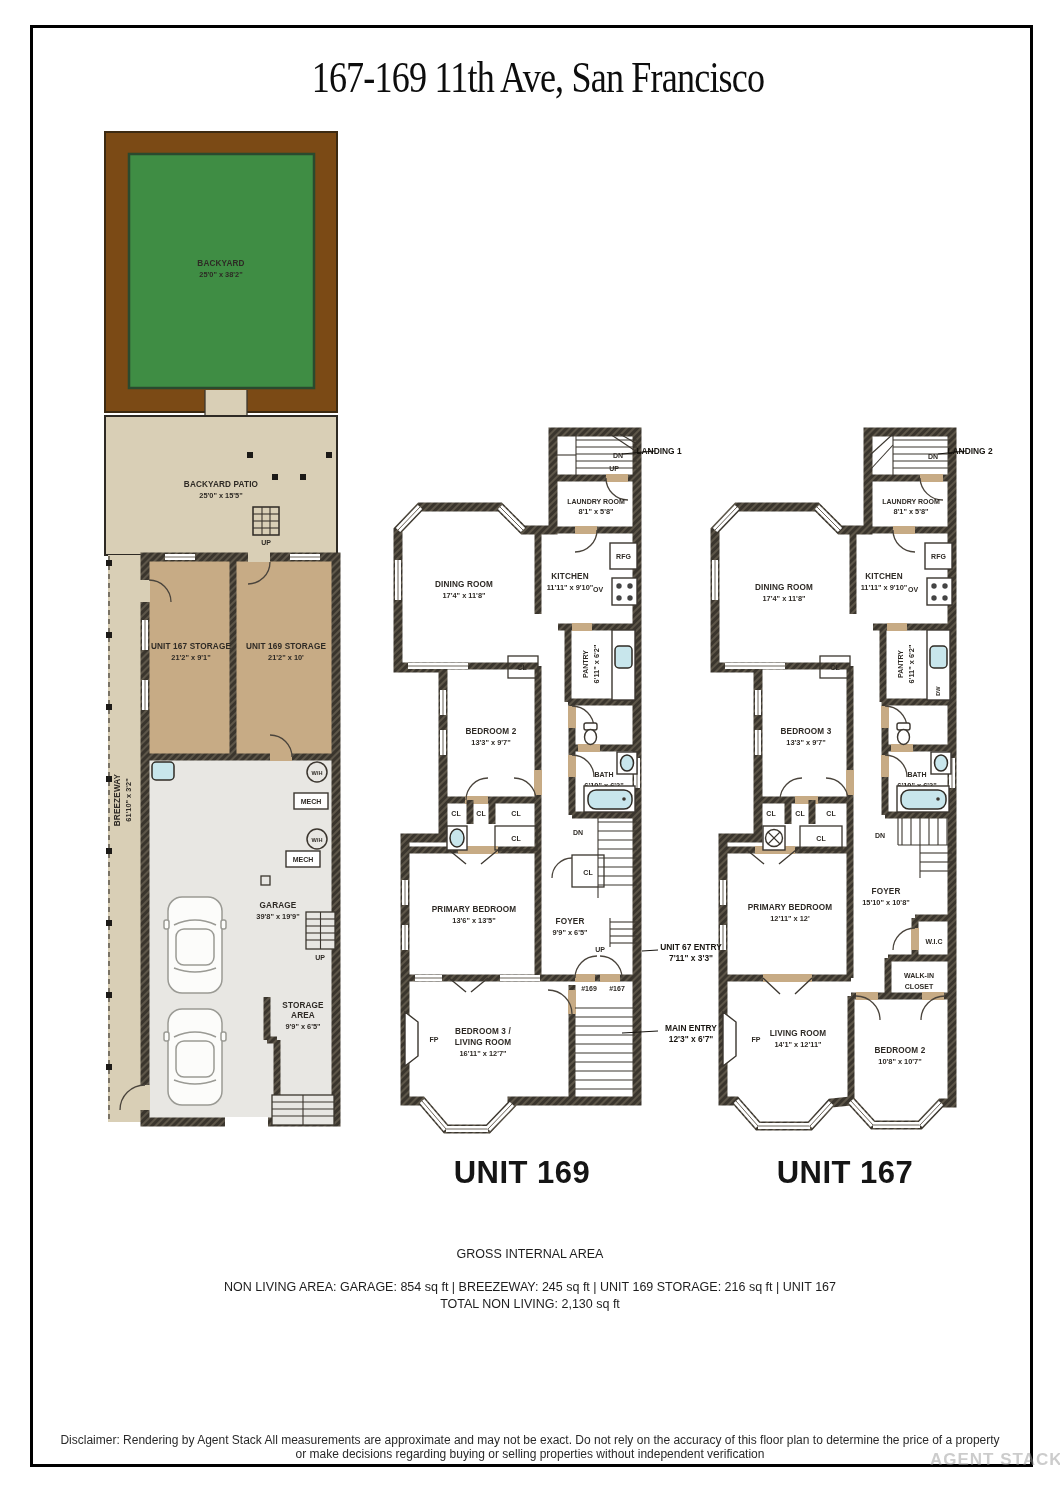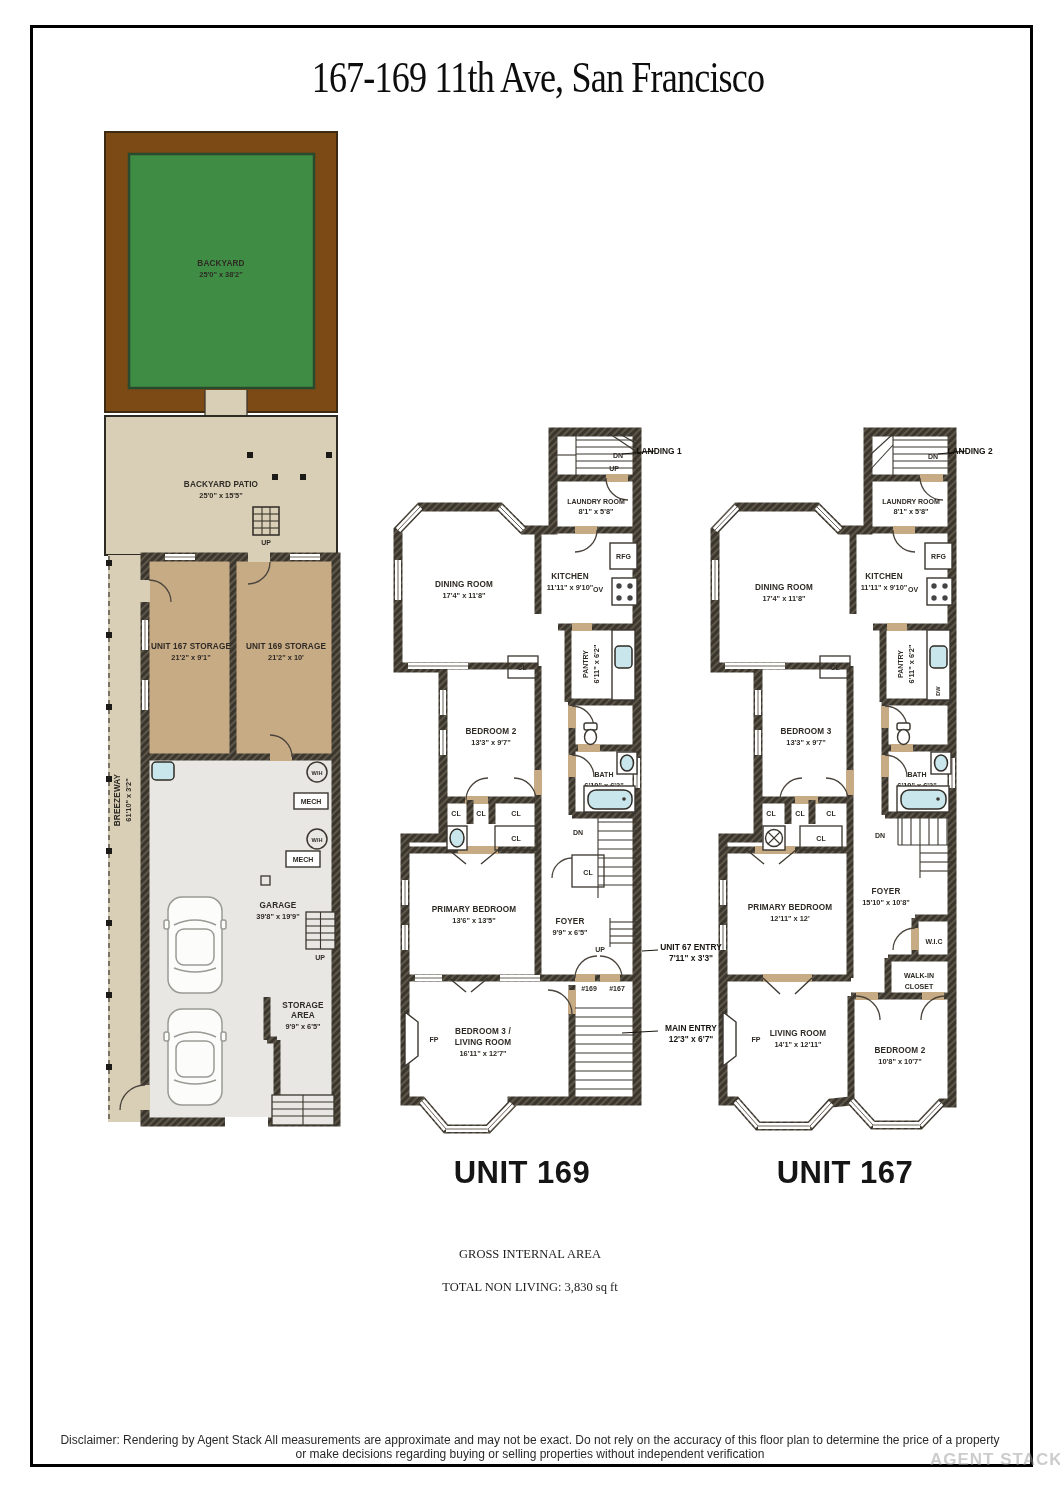--- a/index.html
+++ b/index.html
@@ -24,21 +24,21 @@
   .gapl{stroke:#d9cfb6;stroke-width:10;fill:none;}
   .gapw{stroke:#ffffff;stroke-width:10;fill:none;}
   .win{stroke:#ffffff;stroke-width:6;fill:none;}
   .wl{stroke:#6b645a;stroke-width:1;fill:none;}
   .arc{fill:none;stroke:#4a443c;stroke-width:1.3;}
   .tread{stroke:#3b362f;stroke-width:1.1;fill:none;}
   .fix{fill:#fff;stroke:#3b362f;stroke-width:1.4;}
   .blue{fill:#c8e6ec;stroke:#2f2b25;stroke-width:1.5;}
   .thin{stroke:#3b362f;stroke-width:1.3;fill:none;}
   .summary{position:absolute;left:130px;top:1246px;width:800px;text-align:center;z-index:3;
-           font-size:12.5px;color:#1d1d1d;line-height:17px;font-family:Liberation Serif, serif;}
+           font-size:12.5px;color:#1d1d1d;line-height:17px;}
   .summary .gap{height:16px;}
   .disclaimer{position:absolute;left:60px;top:1433px;width:940px;text-align:center;z-index:3;
               font-size:12px;color:#2a2a2a;}
   .watermark{position:absolute;left:930px;top:1450px;z-index:6;font-weight:700;font-size:17px;
              color:#9a9a9a;opacity:.5;letter-spacing:1px;white-space:nowrap;}
 </style>
 </head>
 <body>
 <div id="canvas">
 
@@ -593,20 +593,21 @@
     <text class="nt" x="691" y="1042">12'3" x 6'7"</text>
   </g>
 
   <text class="ti" x="522" y="1183">UNIT 169</text>
   <text class="ti" x="845" y="1183">UNIT 167</text>
 </svg>
 
 <div class="summary">
   <div>GROSS INTERNAL AREA</div>
   <div class="gap"></div>
-  <div>TOTAL NON LIVING: 3,830 sq ft</div>
+  <div>NON LIVING AREA: GARAGE: 854 sq ft | BREEZEWAY: 245 sq ft | UNIT 169 STORAGE: 216 sq ft | UNIT 167</div>
+  <div>TOTAL NON LIVING: 2,130 sq ft</div>
   <div class="gap"></div>
 </div>
 
 <div class="disclaimer">Disclaimer: Rendering by Agent Stack All measurements are approximate and may not be exact. Do not rely on the accuracy of this floor plan to determine the price of a property or make decisions regarding buying or selling properties without independent verification</div>
 <div class="watermark">AGENT STACK</div>
 
 </div>
 
 </body></html>

